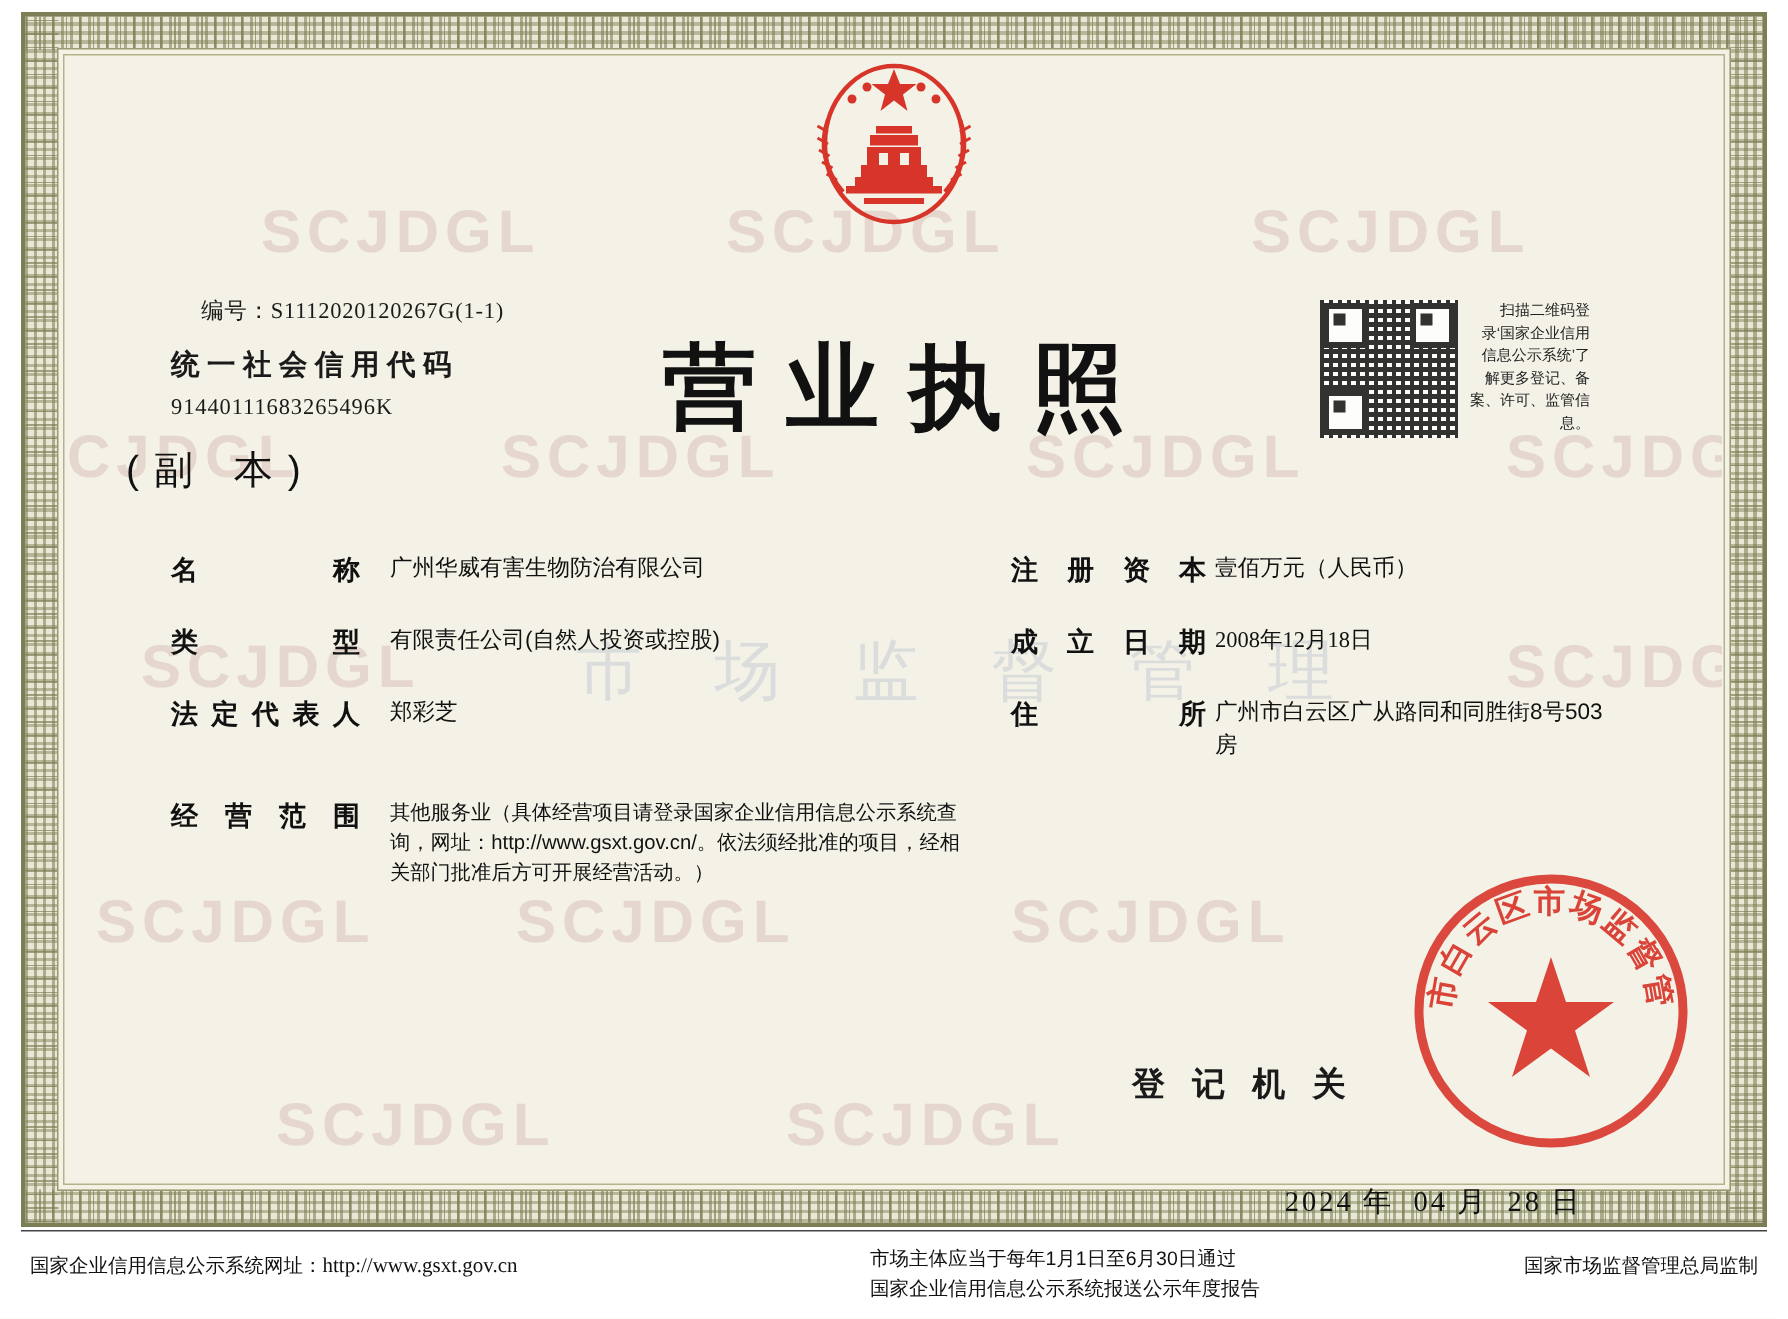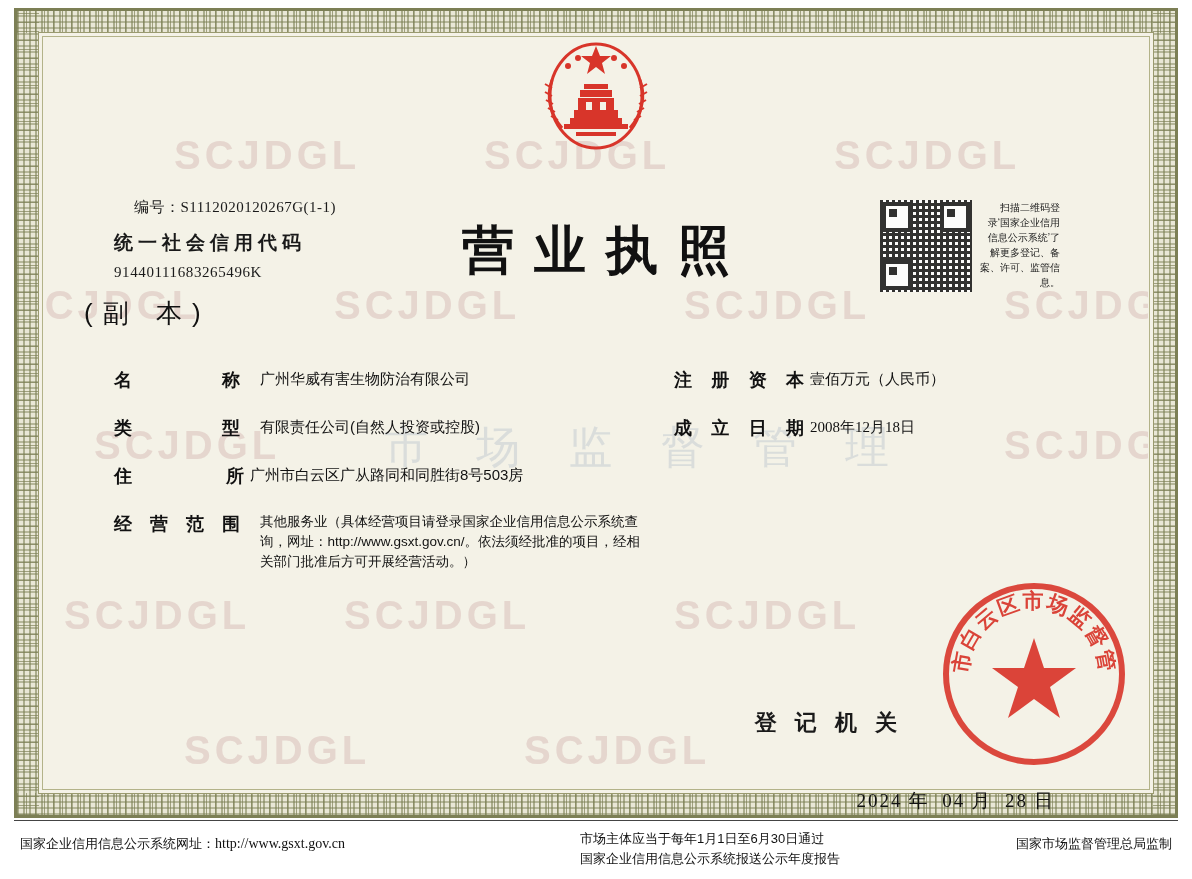--- a/index.html
+++ b/index.html
@@ -140,21 +140,21 @@
     font-family: "Liberation Serif", serif;
   }
 
   .main-title {
     position: absolute;
     left: 0; right: 0;
     top: 148px;
     text-align: center;
     font-family: Liberation Serif, serif;
     font-weight: bold;
-    font-size: 52px;
+    font-size: 62px;
     letter-spacing: 20px;
     text-indent: 20px;
     color: #111;
   }
   .sub-title {
     position: absolute;
     left: 0; right: 0;
     top: 228px;
     font-family: "Liberation Sans", sans-serif;
     font-size: 26px;
@@ -433,20 +433,24 @@
           <div class="f-label">类　　型</div>
           <div class="f-value">有限责任公司(自然人投资或控股)</div>
         </div>
         <div class="col-right">
           <div class="f-label wide">成 立 日 期</div>
           <div class="f-value mono-ish">2008年12月18日</div>
         </div>
       </div>
 
       <div class="row">
+        <div class="col-left">
+          <div class="f-label">法定代表人</div>
+          <div class="f-value">郑彩芝</div>
+        </div>
         <div class="col-right">
           <div class="f-label wide">住　　所</div>
           <div class="f-value">广州市白云区广从路同和同胜街8号503房</div>
         </div>
       </div>
 
       <div class="row">
         <div class="col-left" style="width:100%">
           <div class="f-label">经 营 范 围</div>
           <div class="f-value scope">其他服务业（具体经营项目请登录国家企业信用信息公示系统查询，网址：http://www.gsxt.gov.cn/。依法须经批准的项目，经相关部门批准后方可开展经营活动。）</div>

